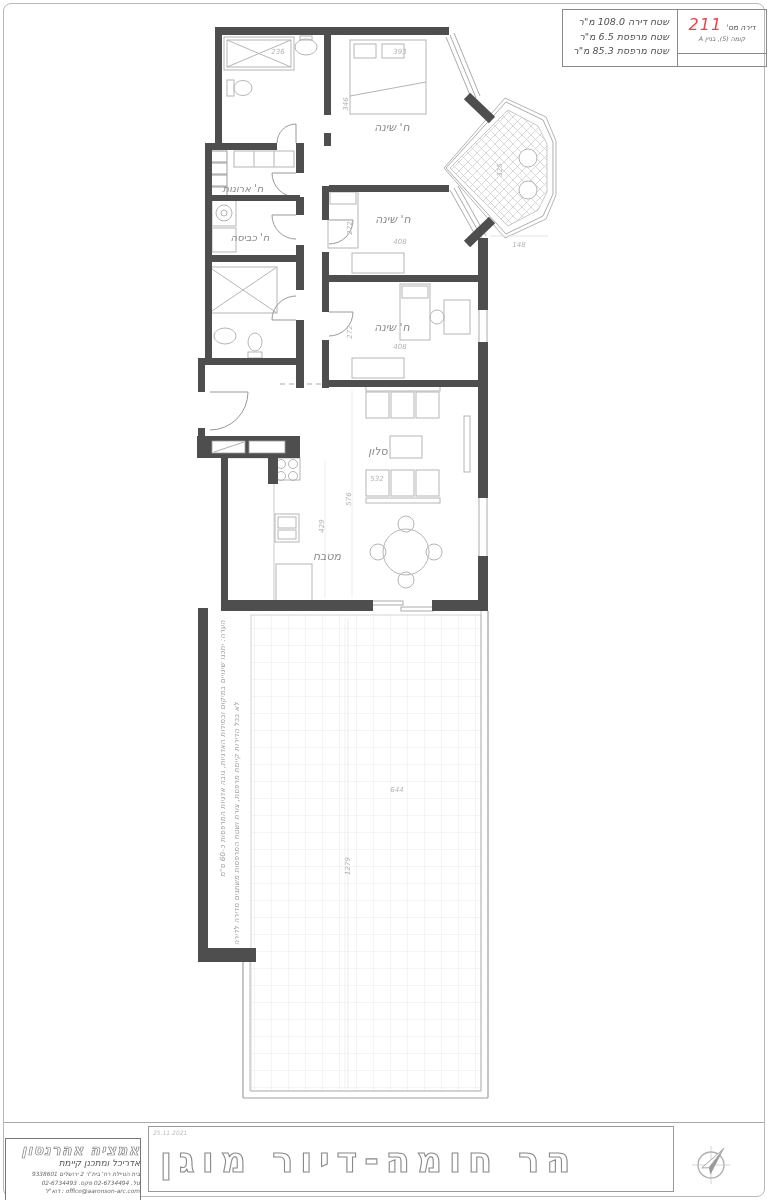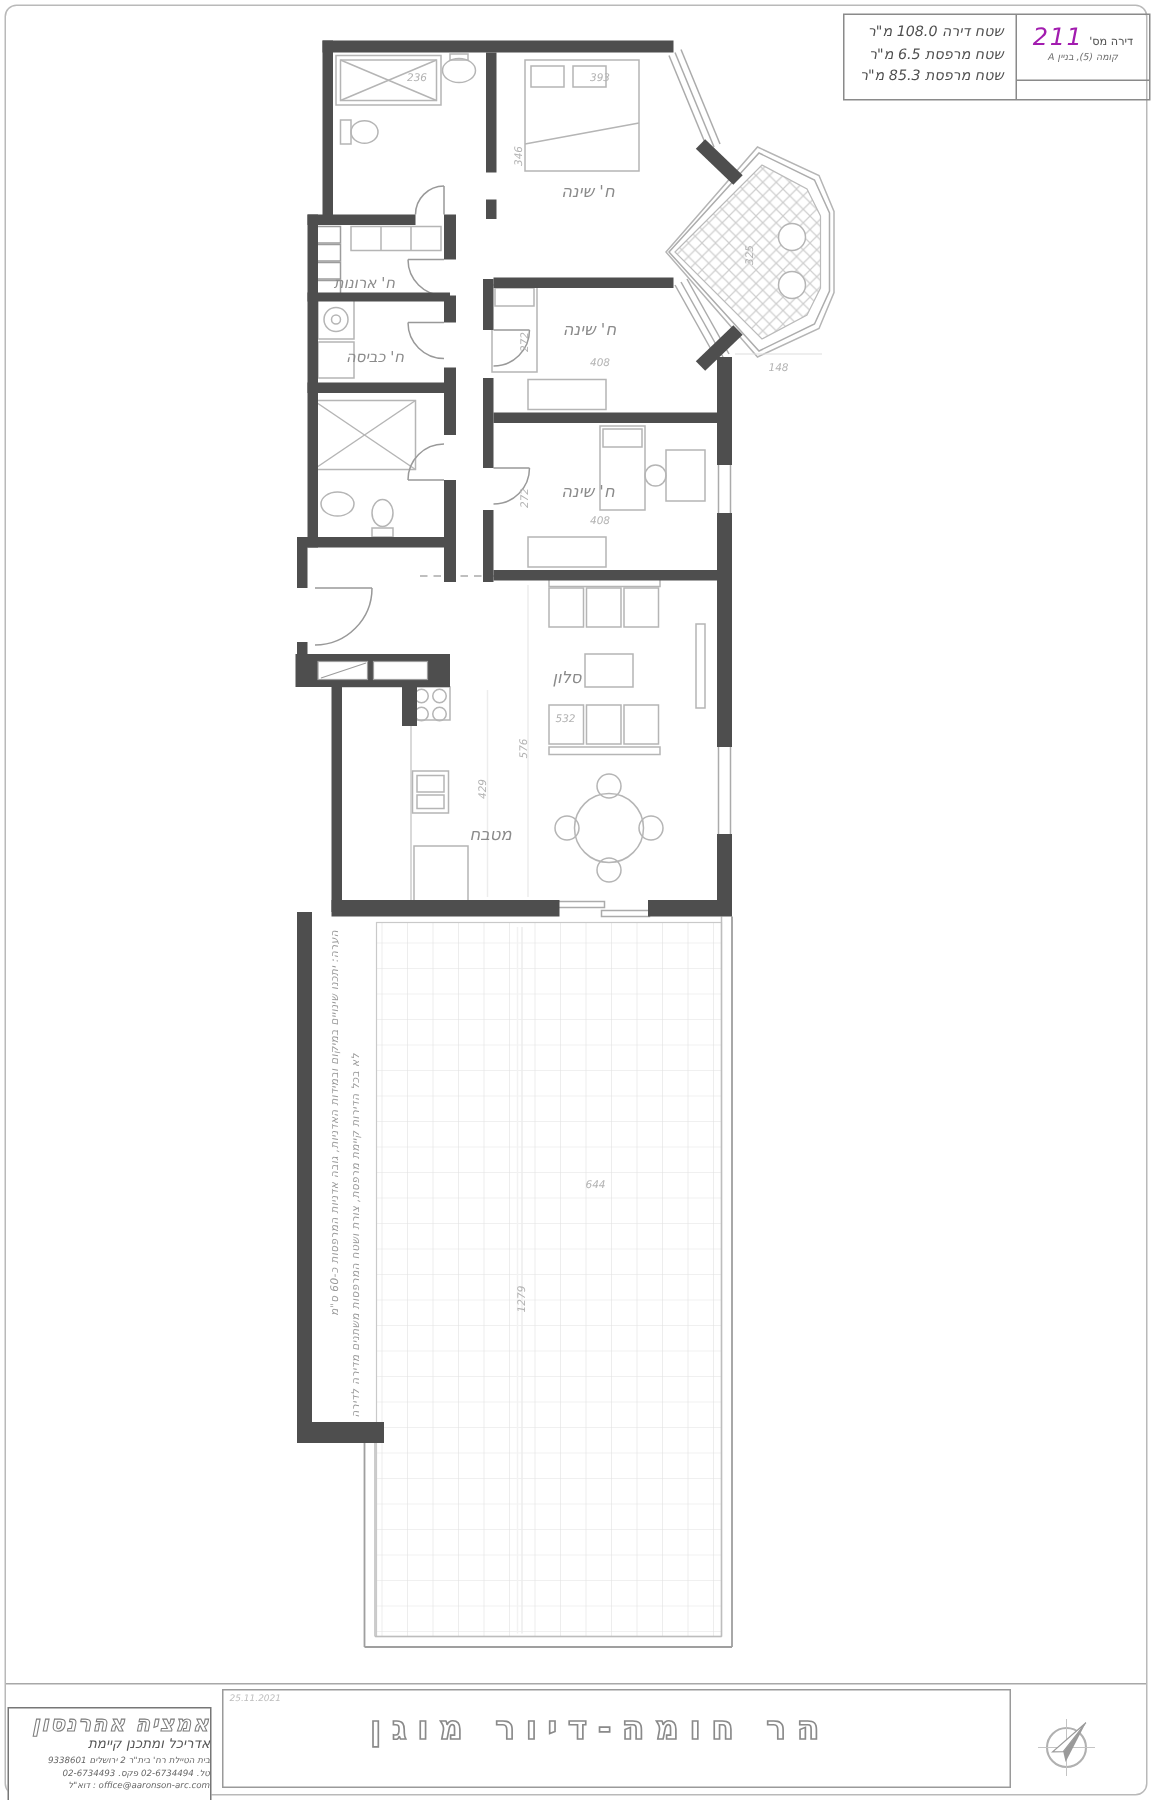--- a/index.html
+++ b/index.html
@@ -7,32 +7,32 @@
     width:768px;height:1200px;position:relative;background:#fff;
     font-family:"DejaVu Sans",sans-serif;overflow:hidden;
   }
   .frame{position:absolute;inset:3px;border:1px solid #b9b9b9;border-radius:8px;pointer-events:none;}
   
   .tblock{position:absolute;left:562px;top:9px;width:203px;height:56px;border:1px solid #8a8a8a;display:flex;flex-direction:row;}
   .tblock .areas{flex:1;border-left:0;padding:5px 8px 0 4px;text-align:right;direction:rtl;
     font-size:9.5px;font-style:italic;color:#4f4f4f;line-height:1.55;}
   .tblock .aptcell{width:88px;border-left:1px solid #8a8a8a;position:relative;direction:rtl;text-align:center;padding-top:5px;}
   .aptrow{display:flex;align-items:baseline;justify-content:center;gap:4px;direction:rtl;}
-  .aptlabel{font-size:7.5px;color:#4f4f4f;}
-  .aptnum{font-size:16px;font-style:italic;color:#a21caf;letter-spacing:1px;}
+  .aptlabel{font-size:7.5px;font-style:italic;color:#4f4f4f;}
+  .aptnum{font-size:16px;font-style:italic;color:#ef4444;letter-spacing:1px;}
   .floorline{font-size:6.3px;font-style:italic;color:#6d6d6d;margin-top:1px;}
   .aptdiv{position:absolute;left:0;right:0;top:43px;border-top:1px solid #8a8a8a;}
   
   .note{position:absolute;direction:rtl;text-align:right;font-size:7px;font-style:italic;color:#9a9a9a;
     transform:rotate(-90deg);transform-origin:top right;white-space:nowrap;letter-spacing:.3px;}
   
   .footline{position:absolute;left:4px;right:4px;top:1122px;border-top:1px solid #a8a8a8;}
   .footbox{position:absolute;left:148px;top:1126px;width:524px;height:64px;border:1px solid #9a9a9a;border-top:1px solid #9a9a9a;}
-  .projtitle{position:absolute;left:160px;top:1140px;width:480px;text-align:center;direction:rtl;
-    font-size:22px;font-weight:bold;letter-spacing:7px;
+  .projtitle{position:absolute;left:160px;top:1140px;width:480px;text-align:left;direction:rtl;
+    font-size:35px;font-weight:bold;letter-spacing:7px;
     color:#c2410c;-webkit-text-fill-color:#ffffff;-webkit-text-stroke:1.1px #8a8a8a;}
   .datemark{position:absolute;left:153px;top:1129px;font-size:6px;font-style:italic;color:#bdbdbd;}
   .archbox{position:absolute;left:5px;top:1138px;width:136px;height:66px;border:1px solid #777;
     direction:rtl;text-align:right;padding-top:3px;box-sizing:border-box;background:#fff;}
   .archname{font-size:14.5px;font-weight:bold;font-style:italic;letter-spacing:1px;
     color:#8a8a8a;-webkit-text-fill-color:#ffffff;-webkit-text-stroke:0.7px #7d7d7d;}
   .archtitle{font-size:9px;font-style:italic;color:#555;margin-top:0px;}
   .archsmall{font-size:5.8px;font-style:italic;color:#666;line-height:1.5;margin-top:2px;}
   .compass{position:absolute;left:686px;top:1136px;}
   svg text{user-select:none;}

